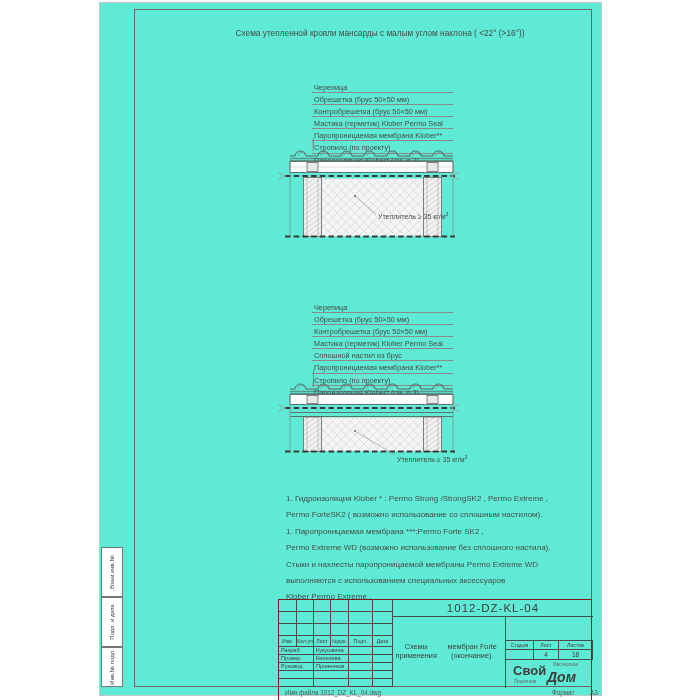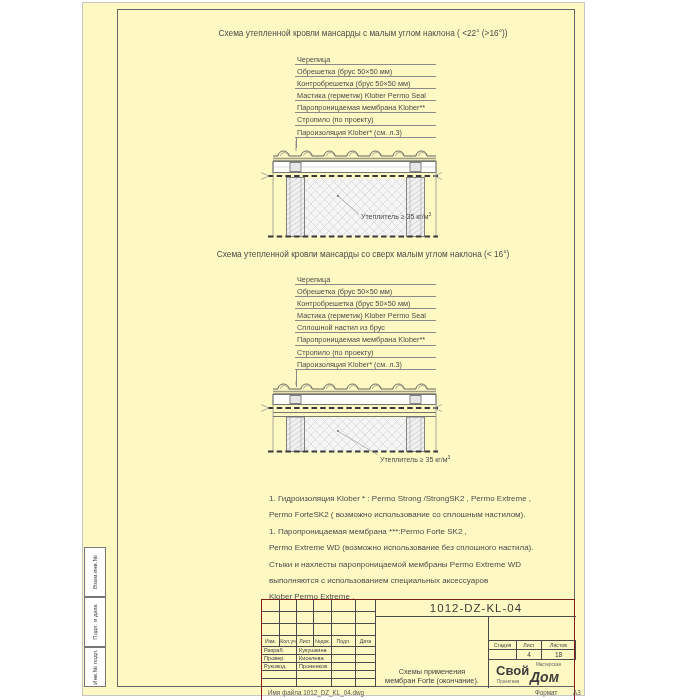--- a/index.html
+++ b/index.html
@@ -3,32 +3,32 @@
 <meta charset="utf-8">
 <style>
   html,body { margin:0; padding:0; }
   body {
     width:700px; height:700px; position:relative; overflow:hidden;
     background:#ffffff;
     font-family:"Liberation Sans", sans-serif;
     color:#444;
   }
   .sheet {
-    position:absolute; left:82px; top:2px; width:503px; height:694px;
-    background:#fef9c3; border:1px solid #c6c6c6; box-sizing:border-box;
+    position:absolute; left:99px; top:2px; width:503px; height:694px;
+    background:#5eead4; border:1px solid #c6c6c6; box-sizing:border-box;
   }
   .frame {
     position:absolute; left:34px; top:6px; width:458px; height:678px;
     border:1px solid #666; box-sizing:border-box;
   }
   .scheme-title {
     position:absolute; left:60px; width:440px; text-align:center;
     font-size:8.3px; color:#4a4a4a; white-space:nowrap;
   }
-  .layer-stack { position:absolute; left:212px; width:141px; }
+  .layer-stack { position:absolute; left:212px; width:141px;margin-top:28px; }
   .layer-row {
     height:12.1px; line-height:13px; box-sizing:border-box;
     border-bottom:1px solid #8a8a8a; font-size:7.3px; color:#4a4a4a;
     padding-left:2px; white-space:nowrap; overflow:visible;
   }
   .stack-leader { position:absolute; width:0; border-left:1px solid #888; }
   .dwg { position:absolute; left:176px; }
   .insul-label { position:absolute; font-size:7px; color:#4a4a4a; white-space:nowrap; }
   .insul-label sup { font-size:5px; }
   .notes { position:absolute; left:186px; top:488px; width:330px; }
@@ -46,21 +46,21 @@
   .tb-header div { border-right:1px solid #4a4a4a; border-bottom:1px solid #4a4a4a;
     font-size:5.2px; display:flex; align-items:center; justify-content:center; white-space:nowrap; overflow:hidden; color:#3f3f3f;}
   .crew { position:absolute; left:0; top:47px; width:114px; height:40px;
     display:grid; grid-template-columns:35px 35px 24px 20px; grid-auto-rows:8px; }
   .crew div { border-right:1px solid #4a4a4a; border-bottom:1px solid #4a4a4a;
     font-size:5.6px; line-height:7px; padding-left:2px; white-space:nowrap; overflow:hidden; color:#3f3f3f;}
   .doc-cell { position:absolute; left:114px; top:0; width:200px; height:17px;
     border-bottom:1px solid #4a4a4a; display:flex; align-items:center; justify-content:center;
     font-size:11.5px; letter-spacing:1px; color:#3a3a3a; }
   .title-cell { position:absolute; left:114px; top:17px; width:113px; height:71px;
-    border-right:1px solid #4a4a4a; display:flex; flex-direction:column; justify-content:flex-end;
+    border-right:1px solid #4a4a4a; display:flex; flex-direction:row; justify-content:flex-end;
     align-items:center; padding-bottom:3px; font-size:7.3px; line-height:9px; color:#3f3f3f; text-align:center; }
   .stage-head { position:absolute; left:227px; top:40px; width:87px; height:10px;
     display:grid; grid-template-columns:28px 25px 34px; border-top:1px solid #4a4a4a; }
   .stage-head div { border-right:1px solid #4a4a4a; border-bottom:1px solid #4a4a4a;
     font-size:5.2px; display:flex; align-items:center; justify-content:center; color:#3f3f3f;}
   .stage-vals { position:absolute; left:227px; top:50px; width:87px; height:10px;
     display:grid; grid-template-columns:28px 25px 34px; }
   .stage-vals div { border-right:1px solid #4a4a4a; border-bottom:1px solid #4a4a4a;
     font-size:6.5px; display:flex; align-items:center; justify-content:center; color:#3a3a3a;}
   .logo-cell { position:absolute; left:227px; top:60px; width:87px; height:28px; }
@@ -130,21 +130,20 @@
       <line x1="30" y1="0" x2="30" y2="10" stroke="#888" stroke-width="0.8"></line>
       <circle cx="72" cy="55" r="1" fill="#666"></circle>
       <line x1="72.5" y1="55.5" x2="93" y2="73" stroke="#999" stroke-width="0.7"></line>
     </g>
   </svg>
 
   <div class="insul-label" style="left:278px; top:208px;">
     <span>Утеплитель ≥ 35 кг/м</span><sup>3</sup>
   </div>
 
-  <div class="scheme-title" style="top:246px;">Схема  утепленной кровли мансарды со сверх малым углом наклона  (&lt; 16°)</div>
 
   <div class="layer-stack" style="top:270px;">
 
   <div class="layer-row">Черепица</div>
       <div class="layer-row">Обрешетка (брус 50×50 мм)</div>
       <div class="layer-row">Контробрешетка  (брус 50×50 мм)</div>
       <div class="layer-row">Мастика (герметик) Klober  Permo Seal</div>
       <div class="layer-row">Сплошной настил из брус</div>
       <div class="layer-row">Паропроницаемая мембрана Klober**</div>
       <div class="layer-row">Стропило (по проекту)</div>

